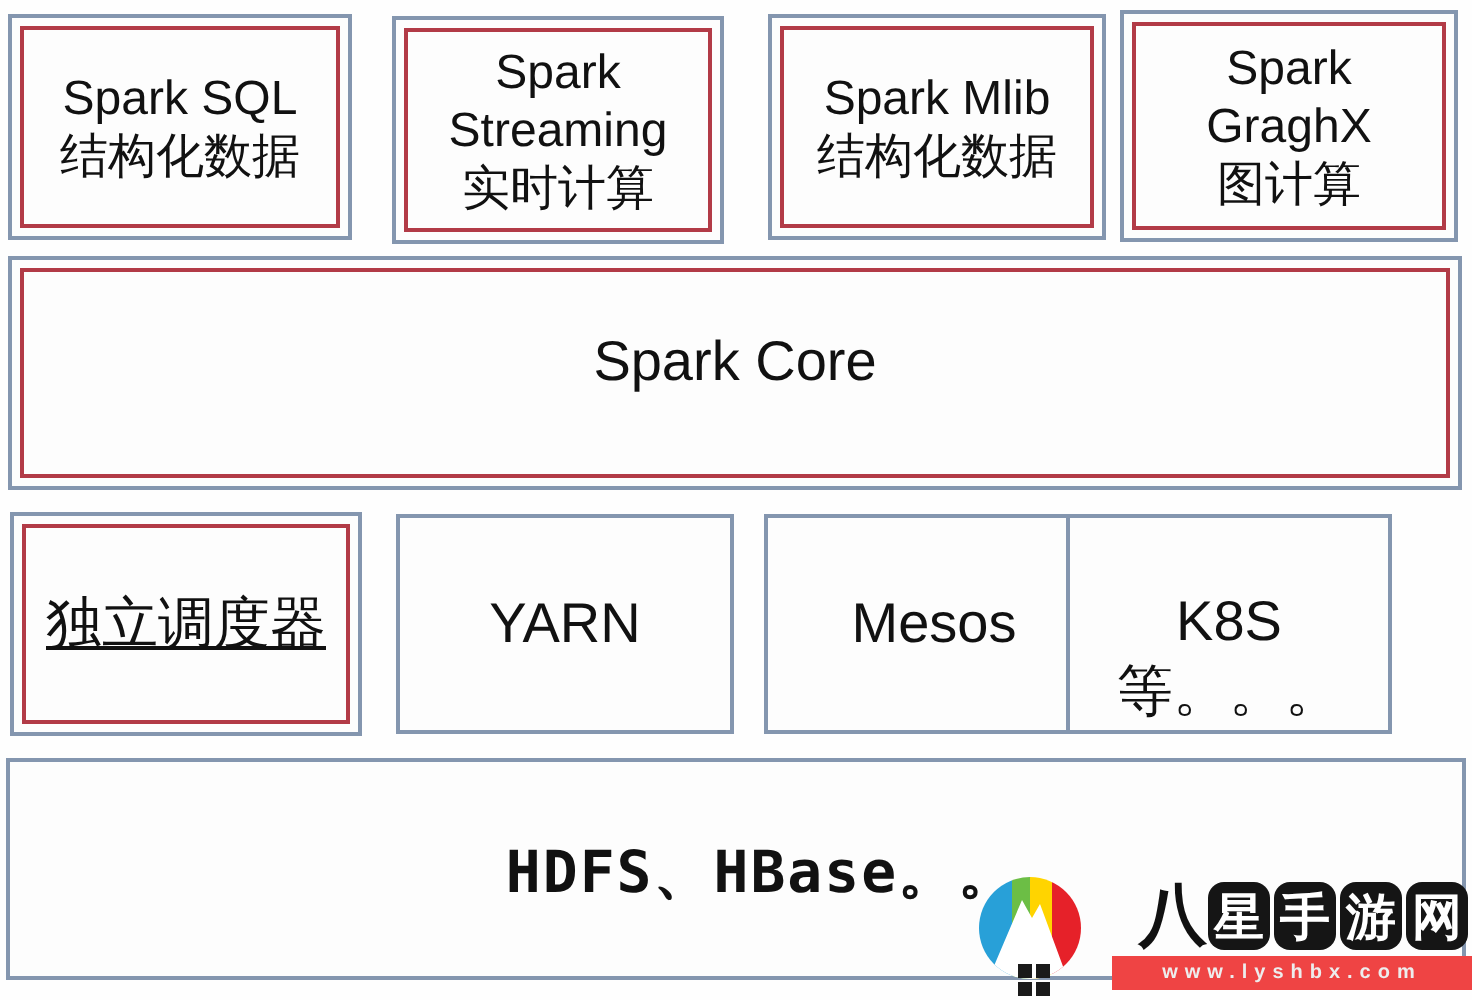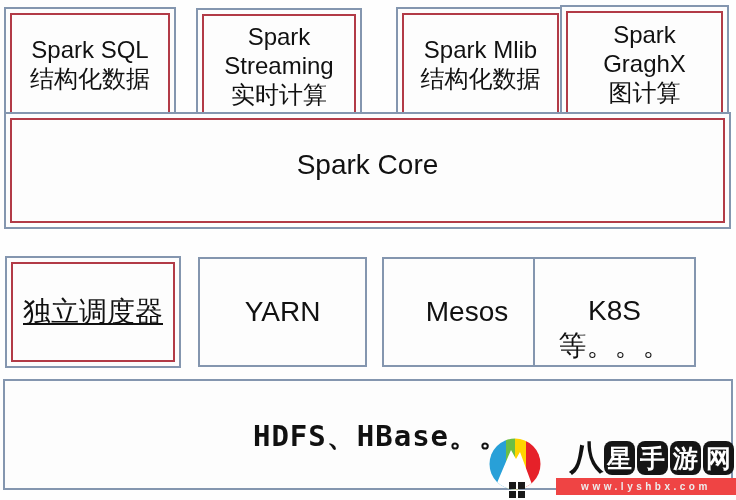--- a/index.html
+++ b/index.html
@@ -6,27 +6,27 @@
   body{width:736px;height:500px;font-family:"Liberation Sans","DejaVu Sans",sans-serif;color:#111;}
   #stage{position:relative;width:736px;height:500px;background:#fefefe;overflow:hidden;}
 
   .box{position:absolute;box-sizing:border-box;background:#fdfdfd;border:2px solid #8496af;
        display:flex;align-items:center;justify-content:center;text-align:center;}
   .inner-red{position:absolute;inset:4px;border:2px solid #b23b47;pointer-events:none;}
 
   
   .b1{left:4px;top:7px;width:172px;height:113px;}
   .b2{left:196px;top:8px;width:166px;height:114px;}
-  .b3{left:396px;top:7px;width:169px;height:113px;}
+  .b3{left:384px;top:7px;width:169px;height:113px;}
   .b4{left:560px;top:5px;width:169px;height:116px;}
   .toplabel{position:relative;font-size:24px;line-height:29px;}
   .toplabel span{display:block;}
 
   
-  .core{left:4px;top:112px;width:727px;height:117px;}
+  .core{left:4px;top:128px;width:727px;height:117px;}
   .core .label{position:relative;font-size:28px;transform:translateY(-6px);}
 
   
   .s1{left:5px;top:256px;width:176px;height:112px;text-decoration:underline;}
   .s2{left:198px;top:257px;width:169px;height:110px;}
   .s3{left:382px;top:257px;width:170px;height:110px;}
   .s4{left:533px;top:257px;width:163px;height:110px;align-items:flex-end;}
   .schedlabel{position:relative;font-size:28px;}
 
   

